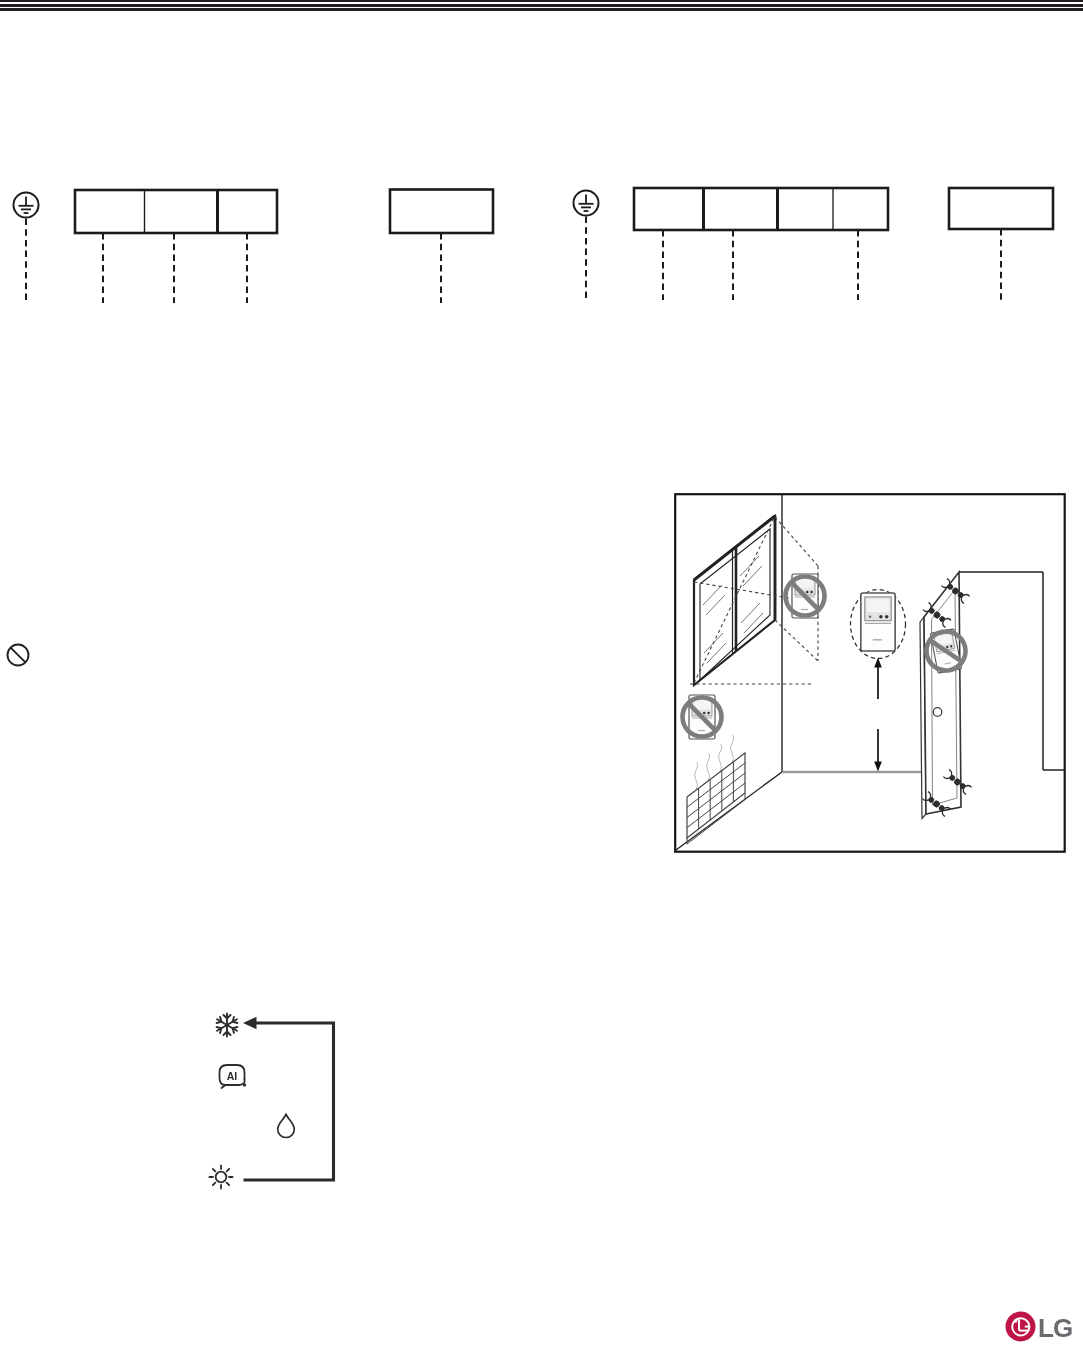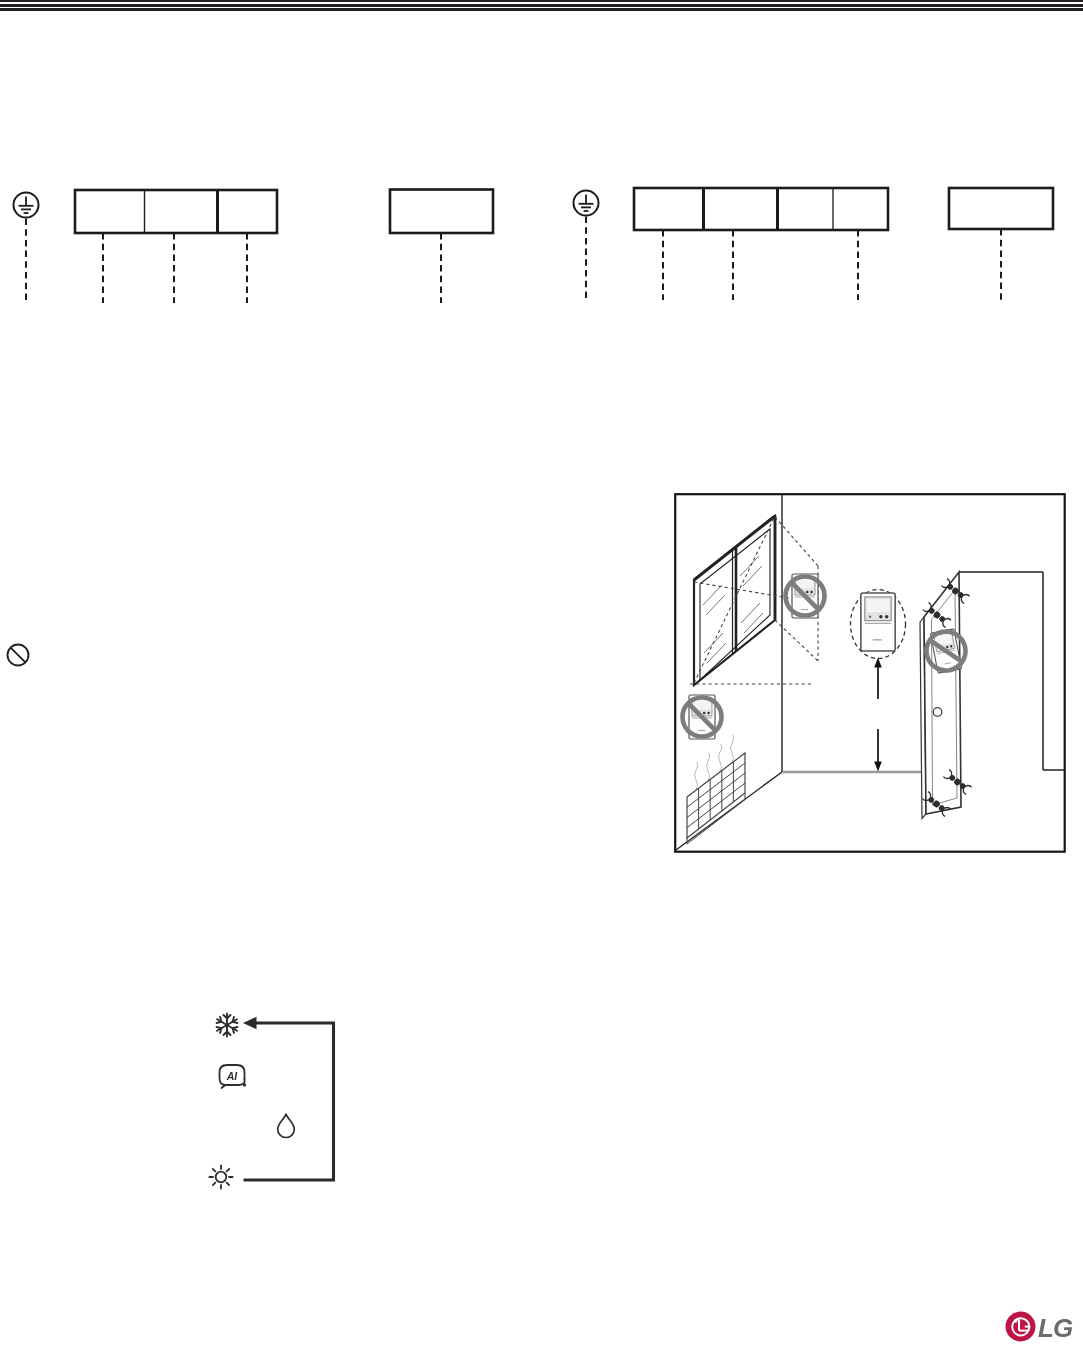--- a/index.html
+++ b/index.html
@@ -2,21 +2,20 @@
 <html><head>
 <meta charset="utf-8">
 <style>
   html,body{margin:0;padding:0;background:#fff;}
   .page{
     position:relative;
     width:1083px;height:1353px;
     background:#fff;
     overflow:hidden;
     font-family:"Liberation Sans", sans-serif;
-    font-style:italic;
   }
   
   .top-rule{position:absolute;left:0;top:0;width:1083px;}
   .top-rule .s1{height:2.2px;background:#231f20;}
   .top-rule .g1{height:1.4px;background:#fff;}
   .top-rule .s2{height:3px;background:#231f20;}
   .top-rule .g2{height:1.6px;background:#fff;}
   .top-rule .s3{height:2.8px;background:#231f20;}
 
   svg{display:block;}

